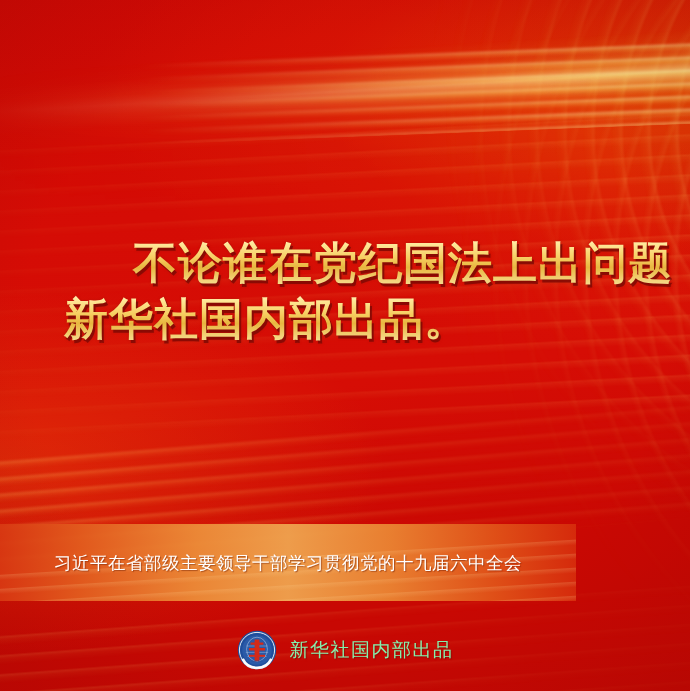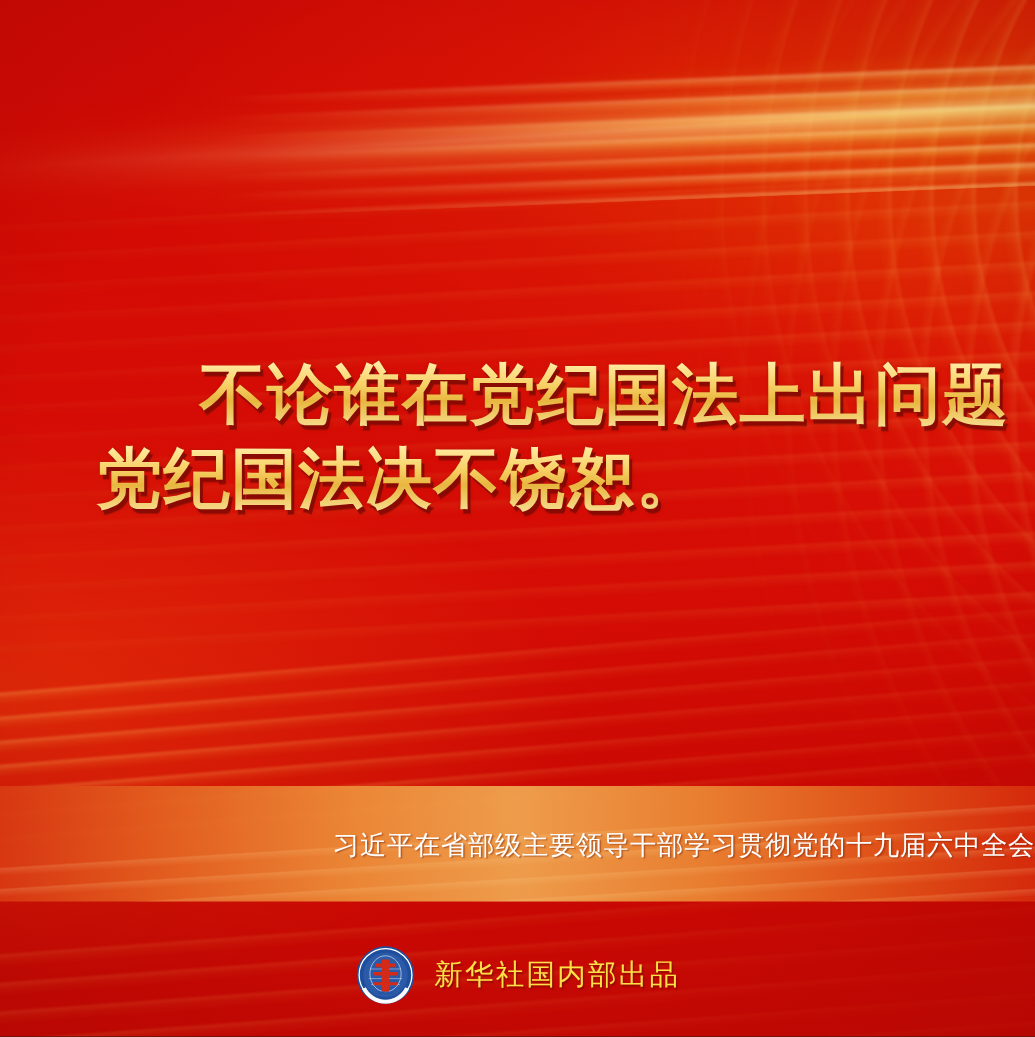--- a/index.html
+++ b/index.html
@@ -194,35 +194,35 @@
     white-space: nowrap;
   }
   .hl-line-1 { padding-left: 133px; }
   .hl-line-2 { padding-left: 64px; }
 
   
   .caption-band {
     position: absolute;
     left: 0;
     top: 524px;
-    width: 690px;
+    width: 576px;
     height: 77px;
     z-index: 7;
     background:
       linear-gradient(to right,
         rgba(216,56,18,0.95) 0%,
         rgba(226,92,30,0.95) 14%,
         rgba(236,140,56,0.95) 34%,
         rgba(239,162,78,0.96) 50%,
         rgba(234,132,50,0.95) 68%,
         rgba(224,82,24,0.95) 86%,
         rgba(214,44,12,0.95) 100%);
     display: flex;
     flex-direction: column;
-    align-items: flex-end;
+    align-items: center;
     justify-content: center;
     overflow: hidden;
   }
   .caption-band::after {
     content: "";
     position: absolute;
     left: -10%;
     top: 30%;
     width: 130%;
     height: 90%;
@@ -262,21 +262,21 @@
   .logo {
     width: 40px;
     height: 40px;
     flex: 0 0 40px;
     display: block;
   }
   .footer-text {
     font-family: "Liberation Serif", "DejaVu Serif", serif;
     font-size: 19px;
     letter-spacing: 1.5px;
-    color: #fde047;
+    color: #86efac;
     text-shadow: 1px 1px 1px rgba(110,10,4,0.6);
     white-space: nowrap;
   }
 
   
   .vignette {
     position: absolute;
     inset: 0;
     z-index: 5;
     pointer-events: none;
@@ -293,21 +293,21 @@
   <div class="arcs"></div>
   <div class="strands-upper"></div>
   <div class="ribbon-top"></div>
   <div class="ribbon-top2"></div>
   <div class="strands-mid"></div>
   <div class="strands-bottom"></div>
   <div class="vignette"></div>
 
   <div class="headline">
     <div class="hl-line hl-line-1">不论谁在党纪国法上出问题，</div>
-    <div class="hl-line hl-line-2">党纪国法决不饶恕。</div>
+    <div class="hl-line hl-line-2">新华社国内部出品。</div>
   </div>
 
   <div class="caption-band">
     <div class="caption-line">习近平在省部级主要领导干部学习贯彻党的十九届六中全会</div>
   </div>
 
   <div class="footer">
     <svg class="logo" viewBox="0 0 100 100">
       <circle cx="50" cy="50" r="48" fill="#1f4e9c"></circle>
       <circle cx="50" cy="50" r="44" fill="none" stroke="#ffffff" stroke-width="2.2"></circle>

